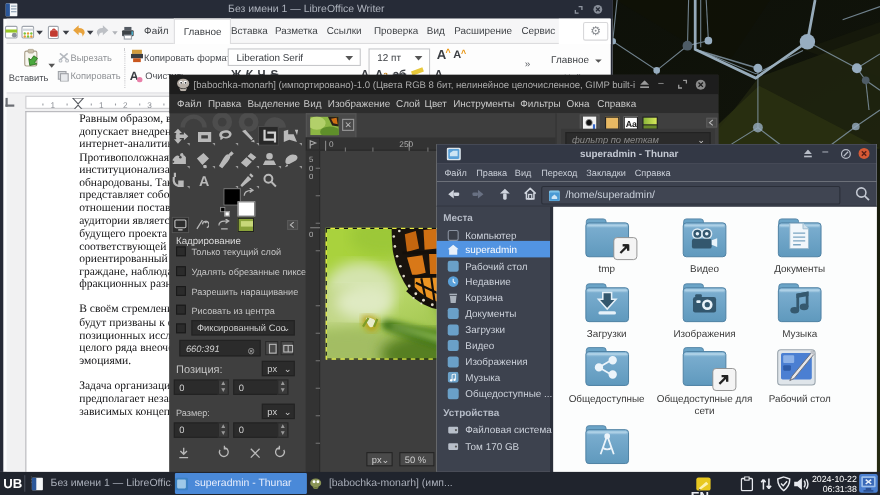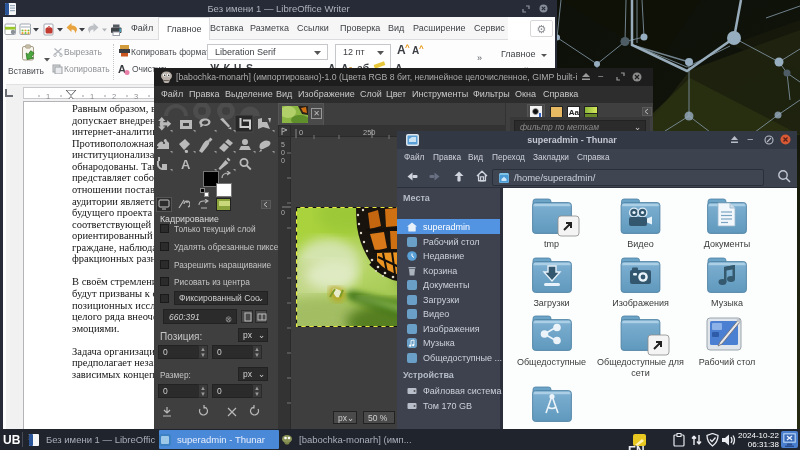--- a/index.html
+++ b/index.html
@@ -672,20 +672,21 @@
           </svg>
    <div class="abs" style="left:21px;top:0px;font-size:9.5px;line-height:15px;color:#c9d0da;">/home/superadmin/</div>
   </div>
   <svg class="abs" style="left:380px;top:4px" width="14" height="14" viewBox="0 0 14 14">
           <circle cx="6" cy="6" r="4.2" stroke="#c3c8d2" stroke-width="1.4" fill="none"></circle>
           <path d="M9,9 L13,13" stroke="#c3c8d2" stroke-width="1.6"></path>
         </svg>
  </div>
  <div class="abs" id="th-side">
   <div class="shead" style="top:5px;">Места</div>
+  <div class="srow" style="top:18px;"><span class="si" style="background:#3a3e48;border:1px solid #8a92a0;"></span>Компьютер</div>
   <div class="srow" style="top:31px;background:#5294e2;color:#fff;"><svg class="si" viewBox="0 0 10 10">
             <path d="M5,0.5 L10,4.5 L8.7,4.5 L8.7,9.5 L1.3,9.5 L1.3,4.5 L0,4.5 Z" fill="#e8f0fa"></path>
           </svg>superadmin</div>
   <div class="srow" style="top:46px;"><span class="si" style="background:#6aa0c8;"></span>Рабочий стол</div>
   <div class="srow" style="top:60.5px;"><svg class="si" viewBox="0 0 10 10">
             <circle cx="5" cy="5" r="4.8" fill="#5aa0d8"></circle>
             <path d="M5,2.5 L5,5 L7,6.5" stroke="#fff" fill="none"></path>
           </svg>Недавние</div>
   <div class="srow" style="top:75px;"><svg class="si" viewBox="0 0 10 10">
             <path d="M2,3 L8,3 L7.3,9.5 L2.7,9.5 Z" fill="#aab2bc"></path>

